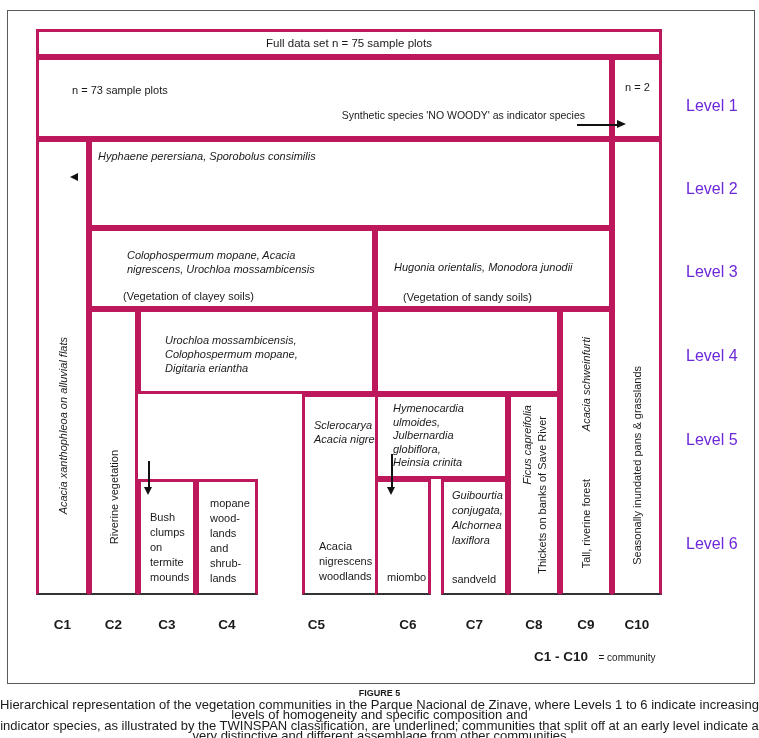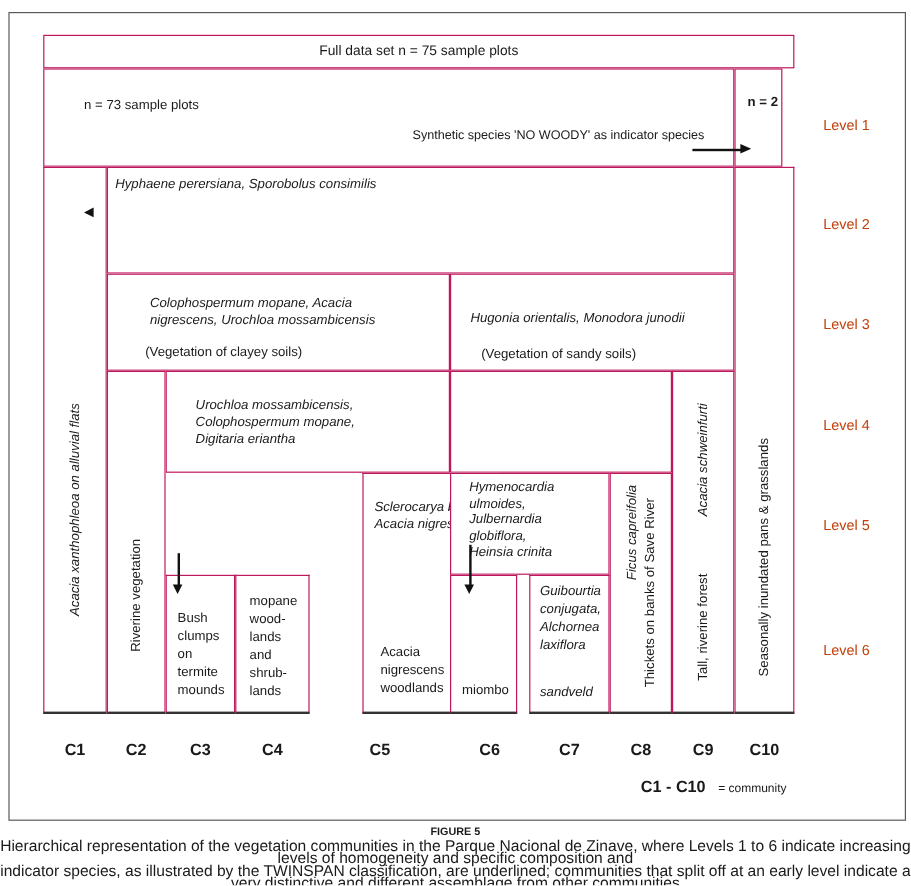--- a/index.html
+++ b/index.html
@@ -1,27 +1,27 @@
 <!DOCTYPE html>
 <html><head>
 <meta charset="utf-8">
 <style>
   html,body{margin:0;padding:0;background:#fff;}
   #page{position:relative;width:759px;height:738px;background:#fff;
         font-family:"Liberation Sans","DejaVu Sans",sans-serif;color:#1a1a1a;overflow:hidden;}
   .frame{position:absolute;border:1px solid #5a5a5a;background:transparent;}
-  .box{position:absolute;border:1px solid #be185d;background:#fff;box-sizing:border-box;}
+  .box{position:absolute;border:3px solid #be185d;background:#fff;box-sizing:border-box;}
   .bb{border-bottom-width:2px;border-bottom-color:#333;}
   .abs{position:absolute;}
   .t{font-size:11px;line-height:14px;}
   .it{font-style:italic;}
   .ml{white-space:pre-line;}
   .vt{writing-mode:vertical-rl;transform:rotate(180deg);white-space:nowrap;font-size:11px;}
   .cen{display:flex;align-items:center;justify-content:center;}
-  .lvl{position:absolute;left:686px;width:64px;font-size:12px;color:#c2410c;}
+  .lvl{position:absolute;left:686px;width:64px;font-size:16px;color:#6d28d9;}
   .clab{position:absolute;top:617px;font-size:13.5px;font-weight:bold;text-align:center;}
   .arrow-left{width:0;height:0;border-top:4px solid transparent;border-bottom:4px solid transparent;border-right:8px solid #111;}
   .arrow-right{width:0;height:0;border-top:4.5px solid transparent;border-bottom:4.5px solid transparent;border-left:9px solid #111;}
   .arrow-down{width:0;height:0;border-left:4.5px solid transparent;border-right:4.5px solid transparent;border-top:8px solid #111;}
   .stem{position:absolute;width:1.5px;background:#111;}
   .caption{position:absolute;left:0;top:688px;width:759px;text-align:center;}
   .caption .fl{font-size:9px;font-weight:bold;margin-bottom:2px;}
   .caption .cl{font-size:13px;line-height:10.4px;}
 </style>
 </head>
@@ -33,21 +33,21 @@
 
   <div class="box cen" style="left:36px;top:29px;width:626px;height:28px;">
     <span class="t" style="font-size:11.5px;">Full data set n = 75 sample plots</span>
   </div>
 
   <div class="box" style="left:36px;top:57px;width:576px;height:82px;">
     <div class="abs t" style="left:33px;top:23px;">n = 73 sample plots</div>
     <div class="abs" style="right:24px;top:49px;font-size:10.5px;">Synthetic species 'NO WOODY' as indicator species</div>
   </div>
 
-  <div class="box" style="left:612px;top:57px;width:40px;height:82px;font-weight:bold;">
+  <div class="box" style="left:612px;top:57px;width:50px;height:82px;">
     <div class="abs t" style="left:10px;top:20px;">n = 2</div>
   </div>
 
   <div class="abs" style="left:577px;top:124px;width:41px;height:1.5px;background:#111;"></div>
   <div class="abs arrow-right" style="left:617px;top:120px;"></div>
 
   <div class="box cen bb" style="left:36px;top:139px;width:53px;height:456px;">
     <div class="vt it" style="margin-top:116px;">Acacia xanthophleoa on alluvial flats</div>
   </div>
   <div class="abs arrow-left" style="left:70px;top:173px;"></div>
@@ -125,21 +125,21 @@
 lands</div>
   </div>
   <div class="box bb" style="left:375px;top:479px;width:56px;height:116px;">
     <div class="abs t" style="left:9px;top:88px;">miombo</div>
   </div>
   <div class="box bb" style="left:441px;top:479px;width:67px;height:116px;">
     <div class="abs t it ml" style="left:8px;top:6px;line-height:15px;">Guibourtia
 conjugata,
 Alchornea
 laxiflora</div>
-    <div class="abs t" style="left:8px;top:90px;font-style:italic;">sandveld</div>
+    <div class="abs t" style="left:8px;top:90px;">sandveld</div>
   </div>
 
   <div class="stem" style="left:148px;top:461px;height:27px;"></div>
   <div class="abs arrow-down" style="left:144px;top:487px;"></div>
   <div class="stem" style="left:391px;top:454px;height:34px;"></div>
   <div class="abs arrow-down" style="left:387px;top:487px;"></div>
 
   <div class="lvl" style="top:97px;">Level 1</div>
   <div class="lvl" style="top:180px;">Level 2</div>
   <div class="lvl" style="top:263px;">Level 3</div>

